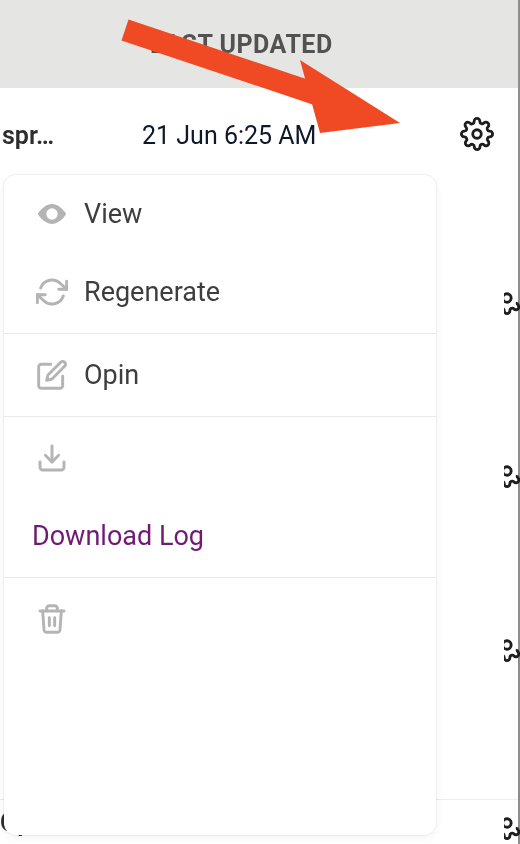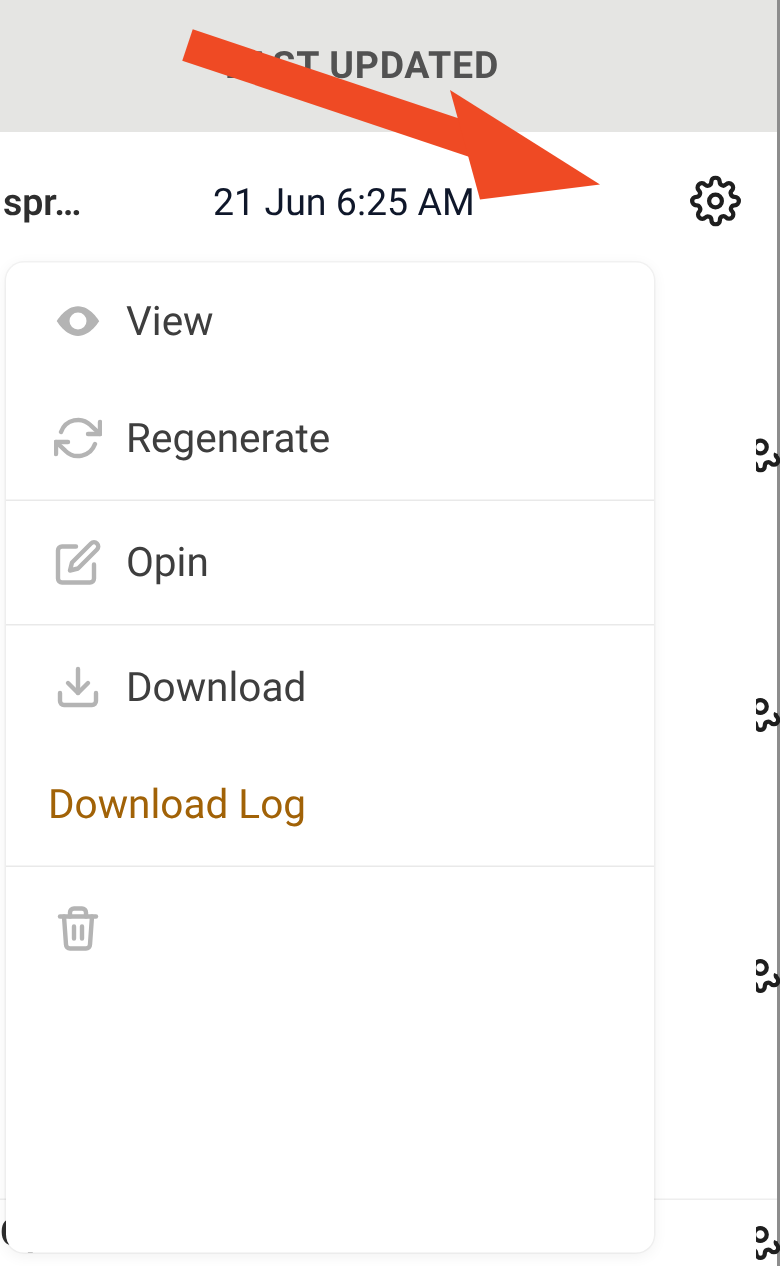--- a/index.html
+++ b/index.html
@@ -78,21 +78,21 @@
     color: #3e3e3e;
     font-size: 27px;
     font-weight: 400;
   }
   .dropdown .sep {
     height: 1px;
     background: #e9e9e9;
     margin: 2px 0;
   }
   .dropdown .item.noicon { gap: 0; padding-left: 28px; }
-  .dropdown .item.noicon .label { color:#a16207; }
+  .dropdown .item.noicon .label { color:#701a75; }
   
   .arrow-ann {
     position: absolute;
     top: 5px;
     left: 115px;
     width: 300px;
     height: 140px;
     pointer-events: none;
   }
   
@@ -195,21 +195,20 @@
     </div>
     <div class="sep"></div>
     <div class="item">
       <span class="ico">
         <svg width="32" height="32" viewBox="0 0 24 24" fill="none" stroke="#b4b4b4" stroke-width="2.2" stroke-linecap="round" stroke-linejoin="round">
             <path d="M21 15v4a2 2 0 0 1-2 2H5a2 2 0 0 1-2-2v-4"></path>
             <polyline points="7 10 12 15 17 10"></polyline>
             <line x1="12" y1="15" x2="12" y2="3"></line>
           </svg>
       </span>
-      <span class="label">Download</span>
     </div>
     <div class="item noicon">
       <span class="label">Download Log</span>
     </div>
     <div class="sep"></div>
     <div class="item">
       <span class="ico">
         <svg width="32" height="32" viewBox="0 0 24 24" fill="none" stroke="#b4b4b4" stroke-width="2.2" stroke-linecap="round" stroke-linejoin="round">
             <polyline points="3 6 5 6 21 6"></polyline>
             <path d="M19 6l-1 14a2 2 0 0 1-2 2H8a2 2 0 0 1-2-2L5 6"></path>

